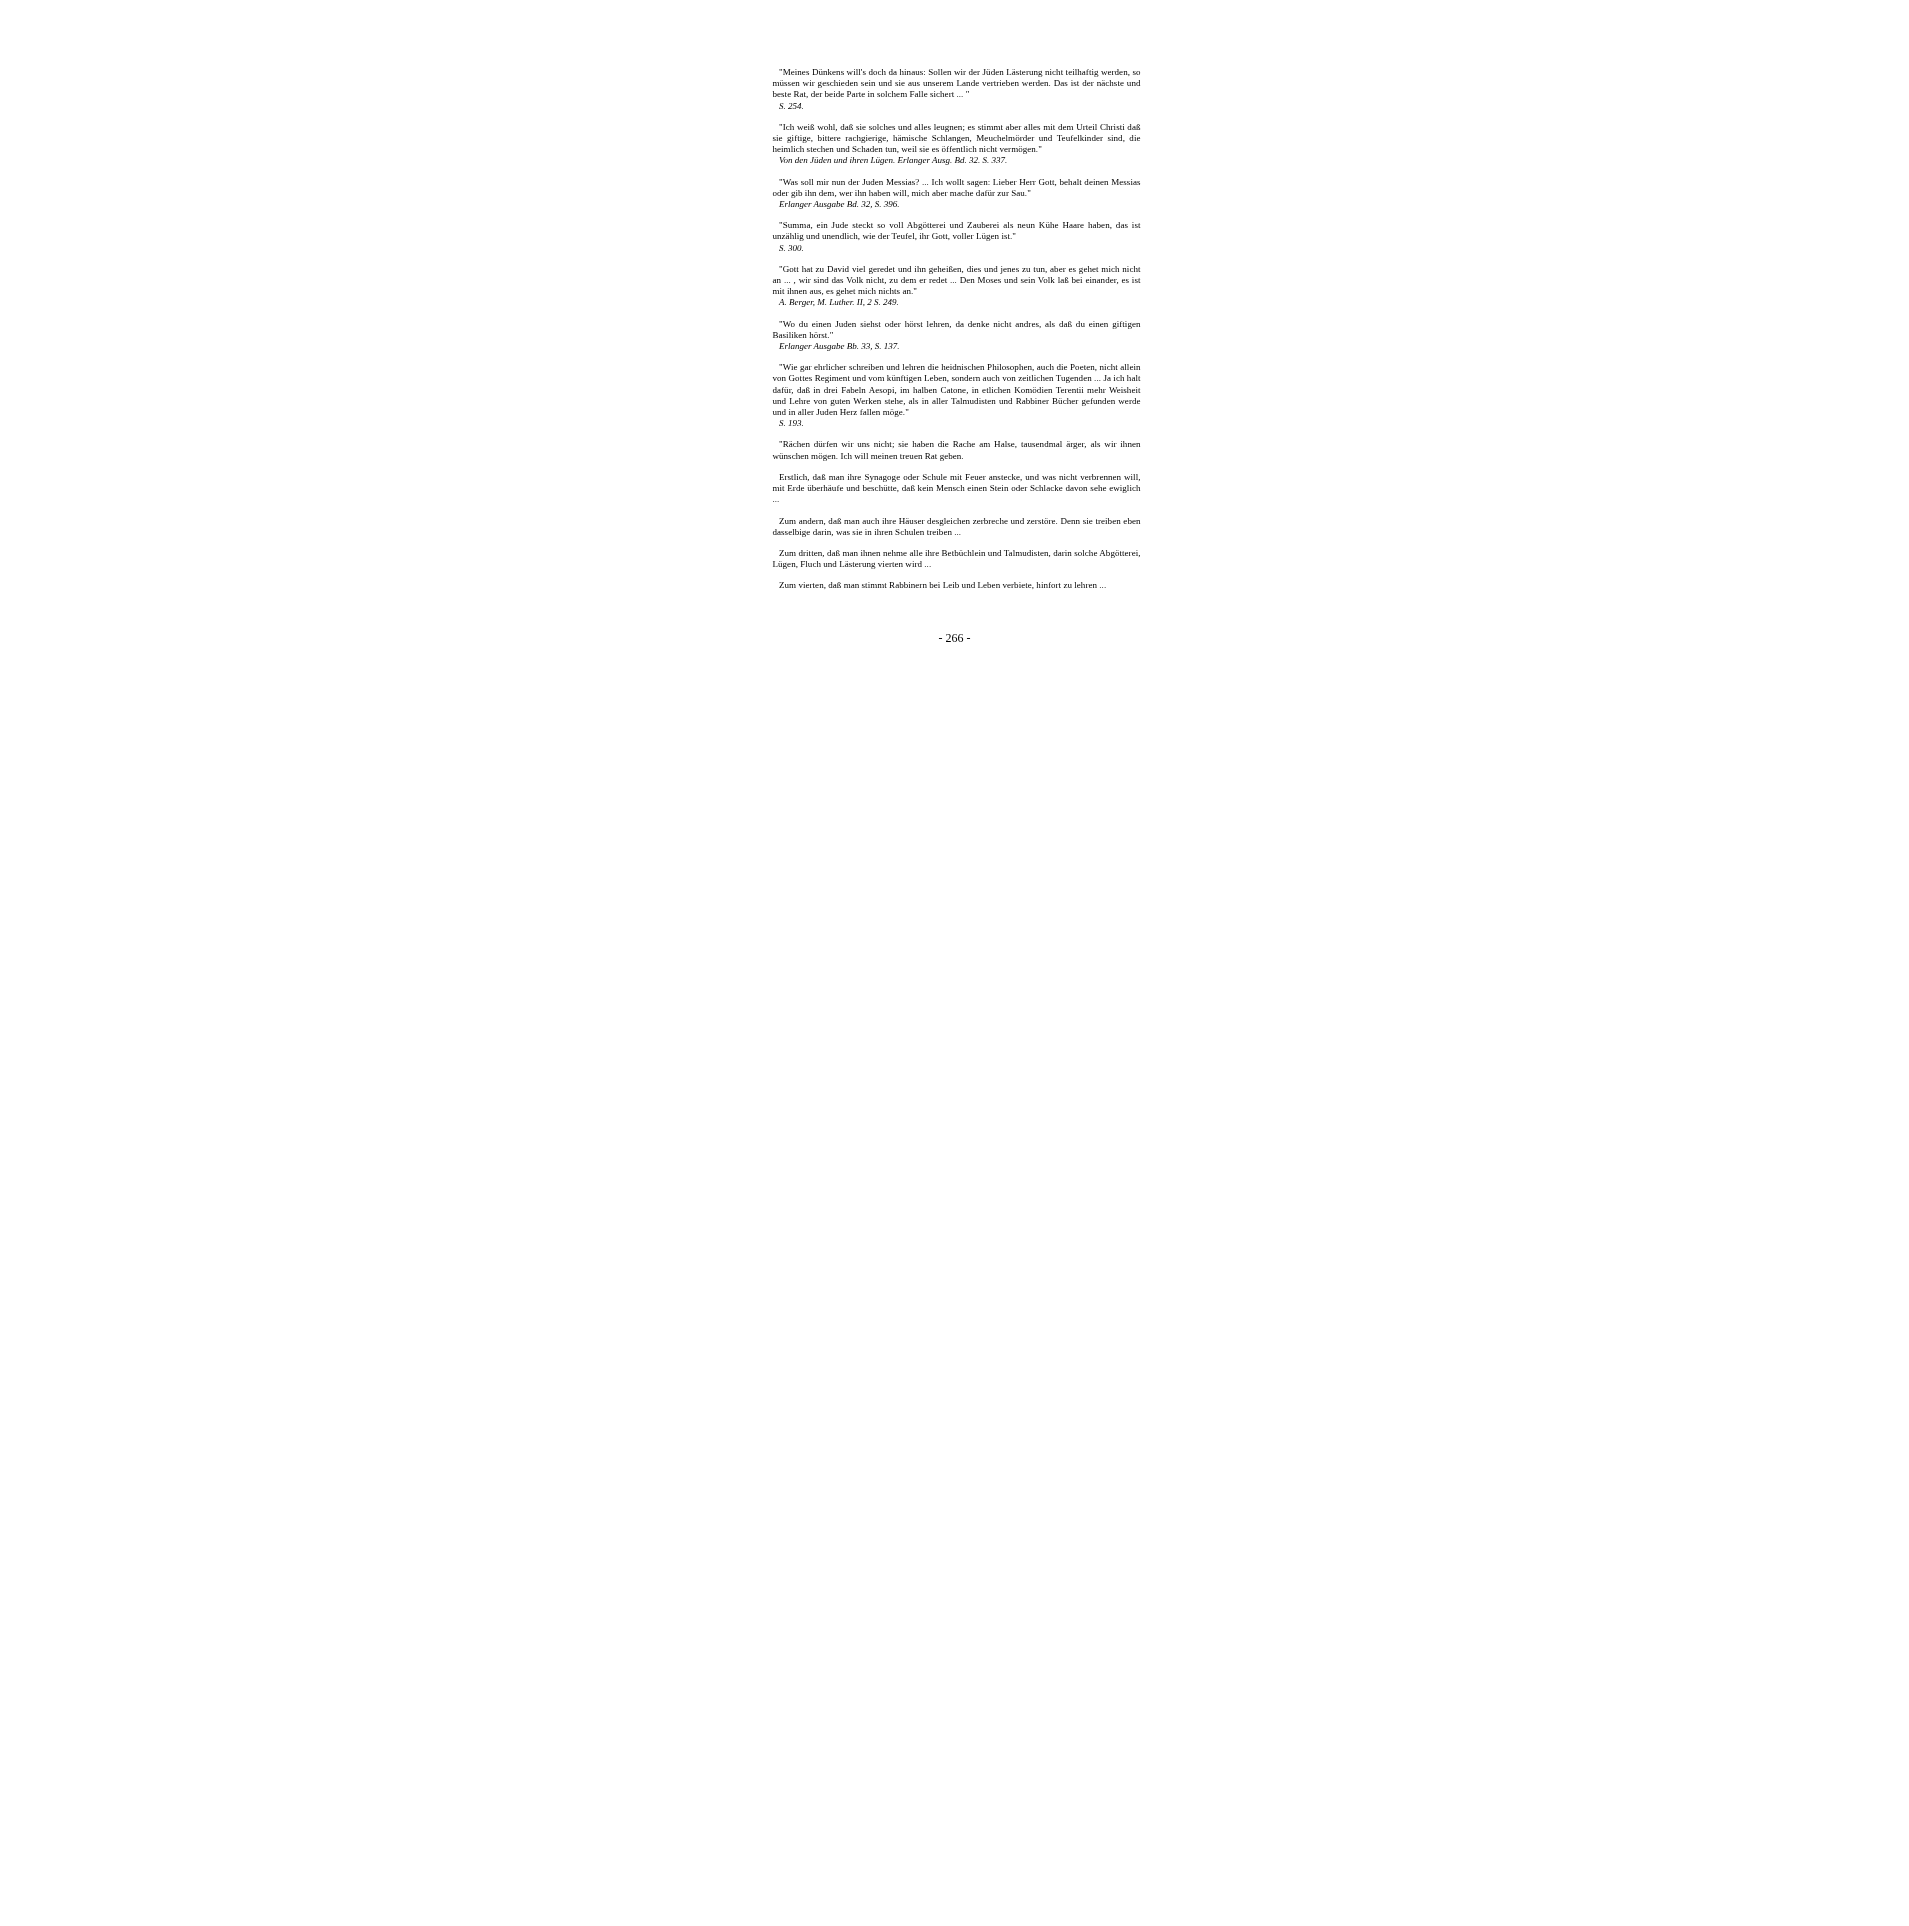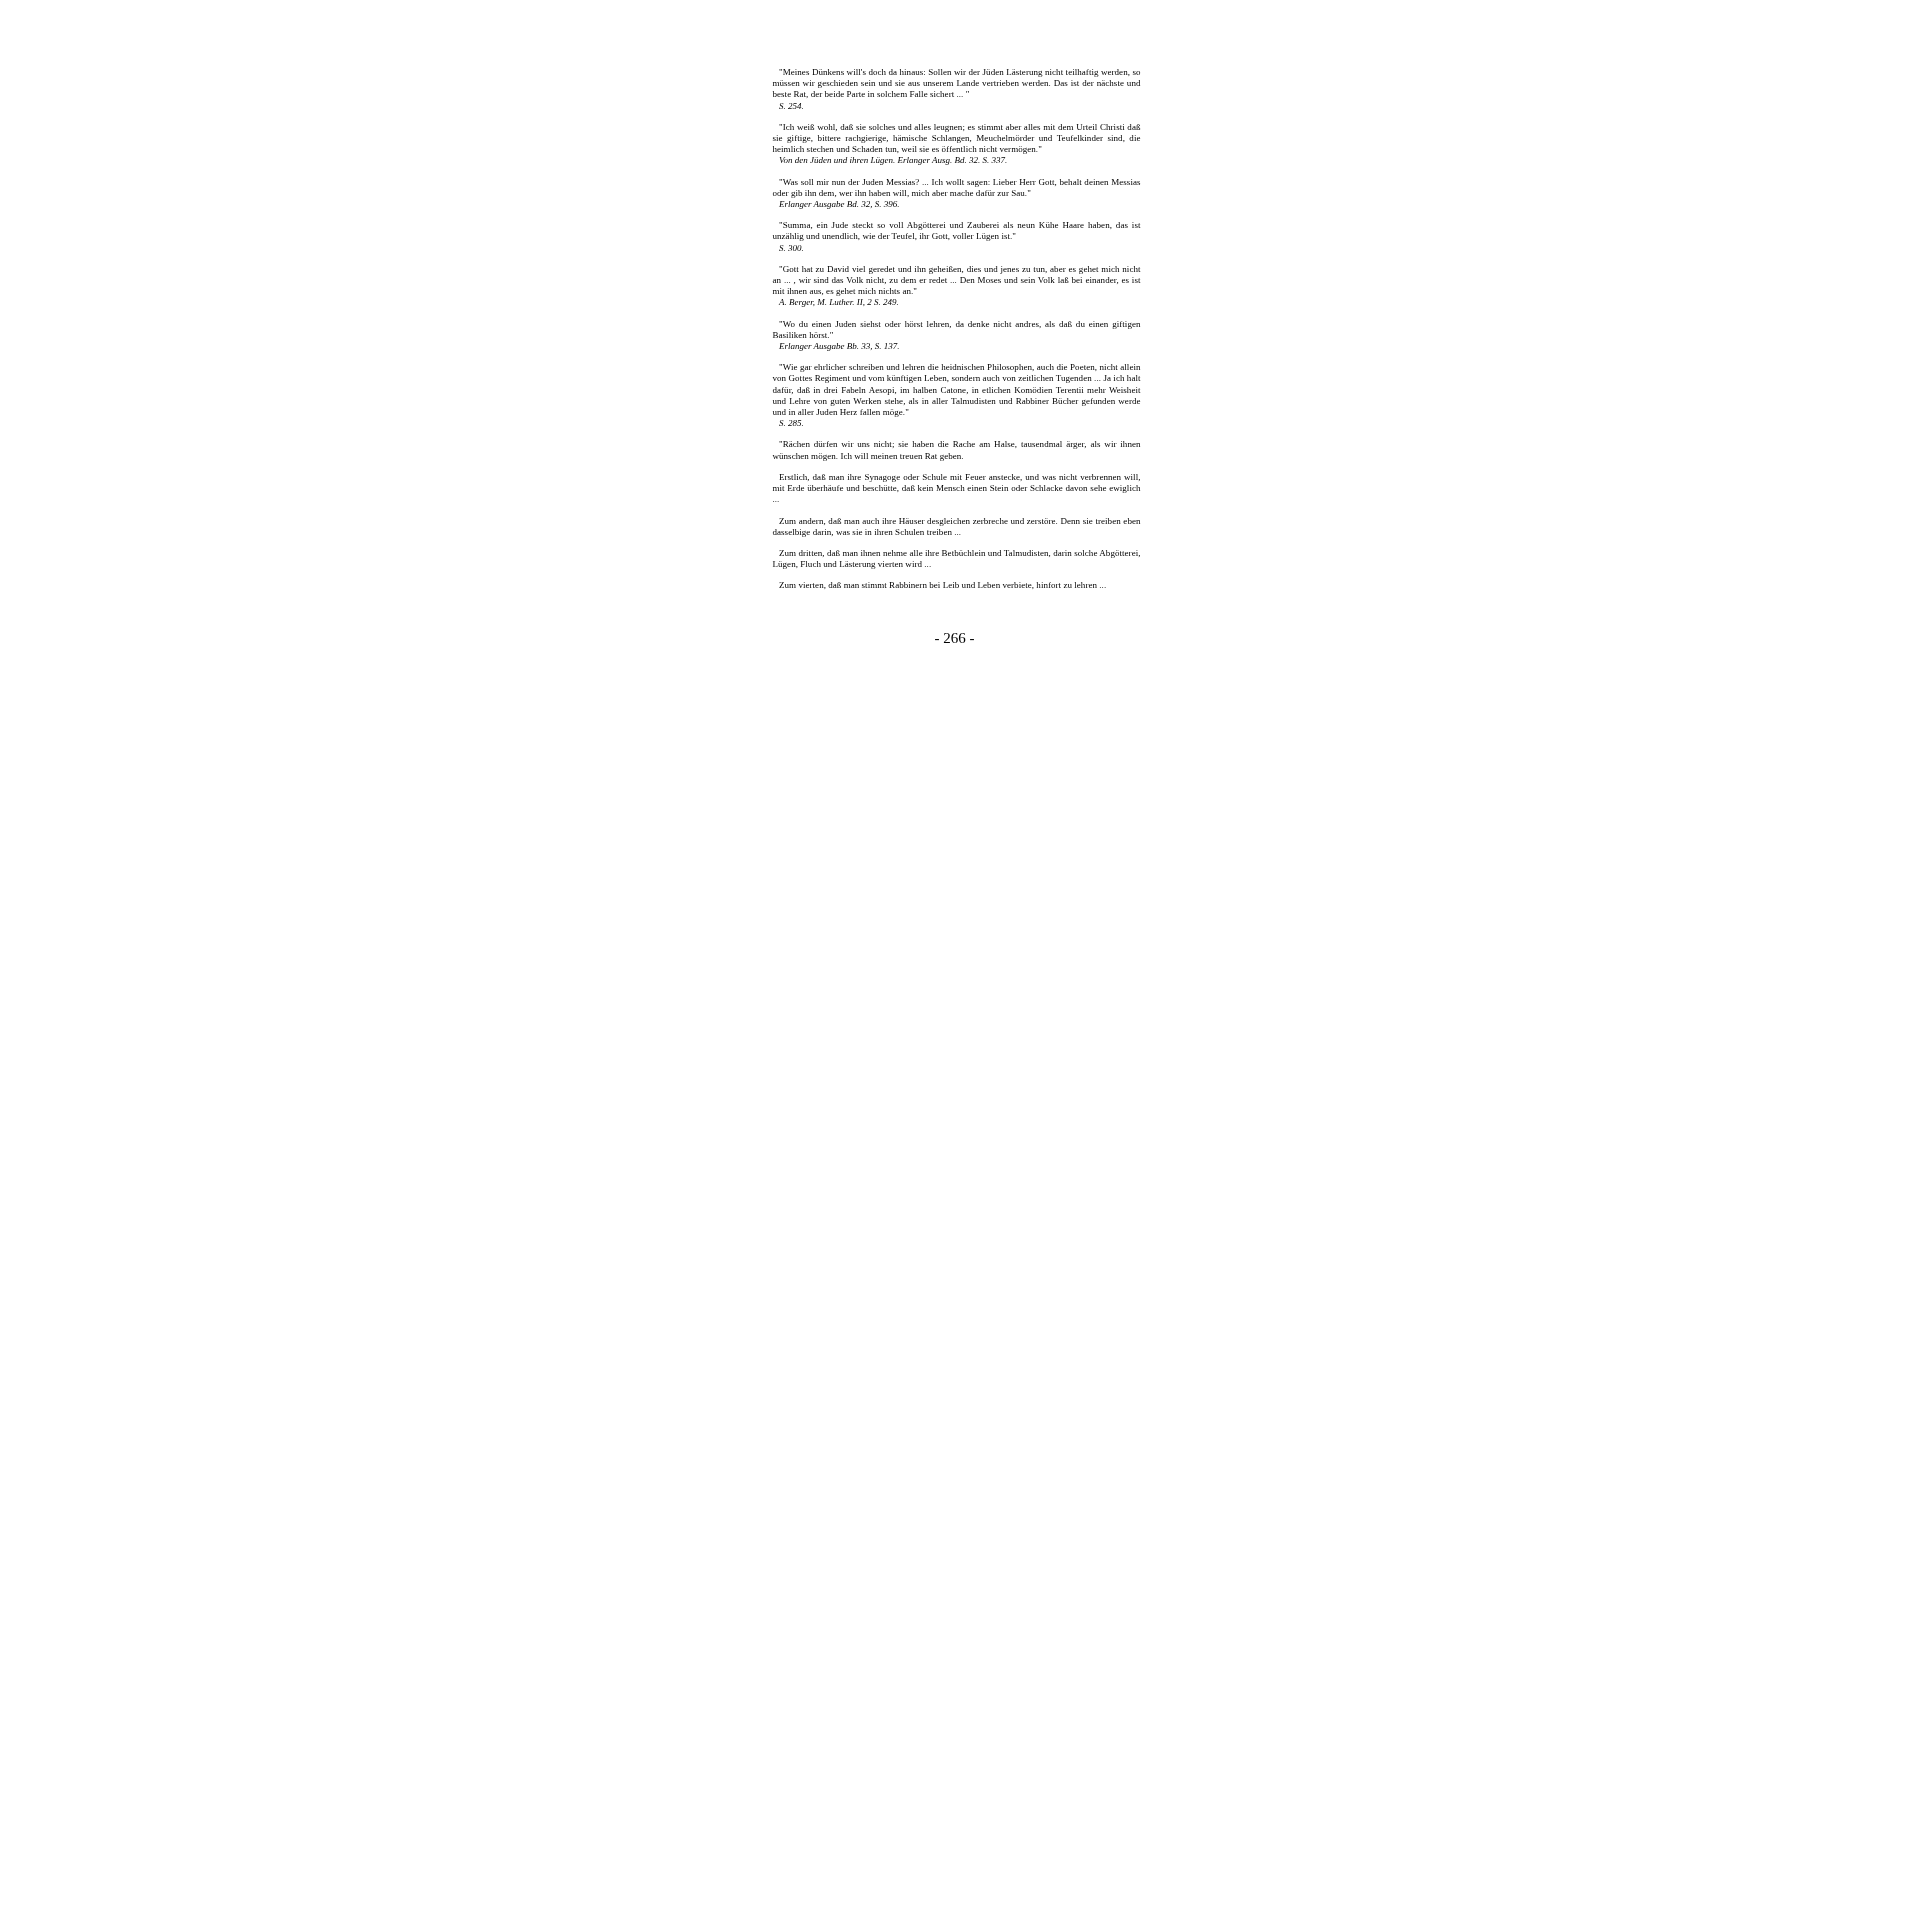--- a/index.html
+++ b/index.html
@@ -40,21 +40,21 @@
     line-height: 11.2px;
     font-style: italic;
     text-indent: 6.5px;
   }
   .pagenum {
     position: absolute;
     top: 633px;
     left: 0;
     width: 100%;
     text-align: center;
-    font-size: 15px;
+    font-size: 12px;
     line-height: 11.2px;
   }
 </style>
 </head>
 <body>
 
 <div class="page">
   <div class="content">
     <p class="quote">"Meines Dünkens will's doch da hinaus: Sollen wir der Jüden Lästerung nicht teilhaftig werden, so müssen wir geschieden sein und sie aus unserem Lande vertrieben werden. Das ist der nächste und beste Rat, der beide Parte in solchem Falle sichert ... "</p>
     <p class="citation">S. 254.</p>
@@ -62,21 +62,21 @@
     <p class="citation">Von den Jüden und ihren Lügen. Erlanger Ausg. Bd. 32. S. 337.</p>
     <p class="quote">"Was soll mir nun der Juden Messias? ... Ich wollt sagen: Lieber Herr Gott, behalt deinen Messias oder gib ihn dem, wer ihn haben will, mich aber mache dafür zur Sau."</p>
     <p class="citation">Erlanger Ausgabe Bd. 32, S. 396.</p>
     <p class="quote">"Summa, ein Jude steckt so voll Abgötterei und Zauberei als neun Kühe Haare haben, das ist unzählig und unendlich, wie der Teufel, ihr Gott, voller Lügen ist."</p>
     <p class="citation">S. 300.</p>
     <p class="quote">"Gott hat zu David viel geredet und ihn geheißen, dies und jenes zu tun, aber es gehet mich nicht an ... , wir sind das Volk nicht, zu dem er redet ... Den Moses und sein Volk laß bei einander, es ist mit ihnen aus, es gehet mich nichts an."</p>
     <p class="citation">A. Berger, M. Luther. II, 2 S. 249.</p>
     <p class="quote">"Wo du einen Juden siehst oder hörst lehren, da denke nicht andres, als daß du einen giftigen Basiliken hörst."</p>
     <p class="citation">Erlanger Ausgabe Bb. 33, S. 137.</p>
     <p class="quote">"Wie gar ehrlicher schreiben und lehren die heidnischen Philosophen, auch die Poeten, nicht allein von Gottes Regiment und vom künftigen Leben, sondern auch von zeitlichen Tugenden ... Ja ich halt dafür, daß in drei Fabeln Aesopi, im halben Catone, in etlichen Komödien Terentii mehr Weisheit und Lehre von guten Werken stehe, als in aller Talmudisten und Rabbiner Bücher gefunden werde und in aller Juden Herz fallen möge."</p>
-    <p class="citation">S. 285.</p>
+    <p class="citation">S. 193.</p>
     <p class="quote standalone">"Rächen dürfen wir uns nicht; sie haben die Rache am Halse, tausendmal ärger, als wir ihnen wünschen mögen. Ich will meinen treuen Rat geben.</p>
     <p class="quote standalone">Erstlich, daß man ihre Synagoge oder Schule mit Feuer anstecke, und was nicht verbrennen will, mit Erde überhäufe und beschütte, daß kein Mensch einen Stein oder Schlacke davon sehe ewiglich ...</p>
     <p class="quote standalone">Zum andern, daß man auch ihre Häuser desgleichen zerbreche und zerstöre. Denn sie treiben eben dasselbige darin, was sie in ihren Schulen treiben ...</p>
     <p class="quote standalone">Zum dritten, daß man ihnen nehme alle ihre Betbüchlein und Talmudisten, darin solche Abgötterei, Lügen, Fluch und Lästerung vierten wird ...</p>
     <p class="quote standalone">Zum vierten, daß man stimmt Rabbinern bei Leib und Leben verbiete, hinfort zu lehren ...</p>
   </div>
   <div class="pagenum">- 266 -</div>
 </div>
 
 

